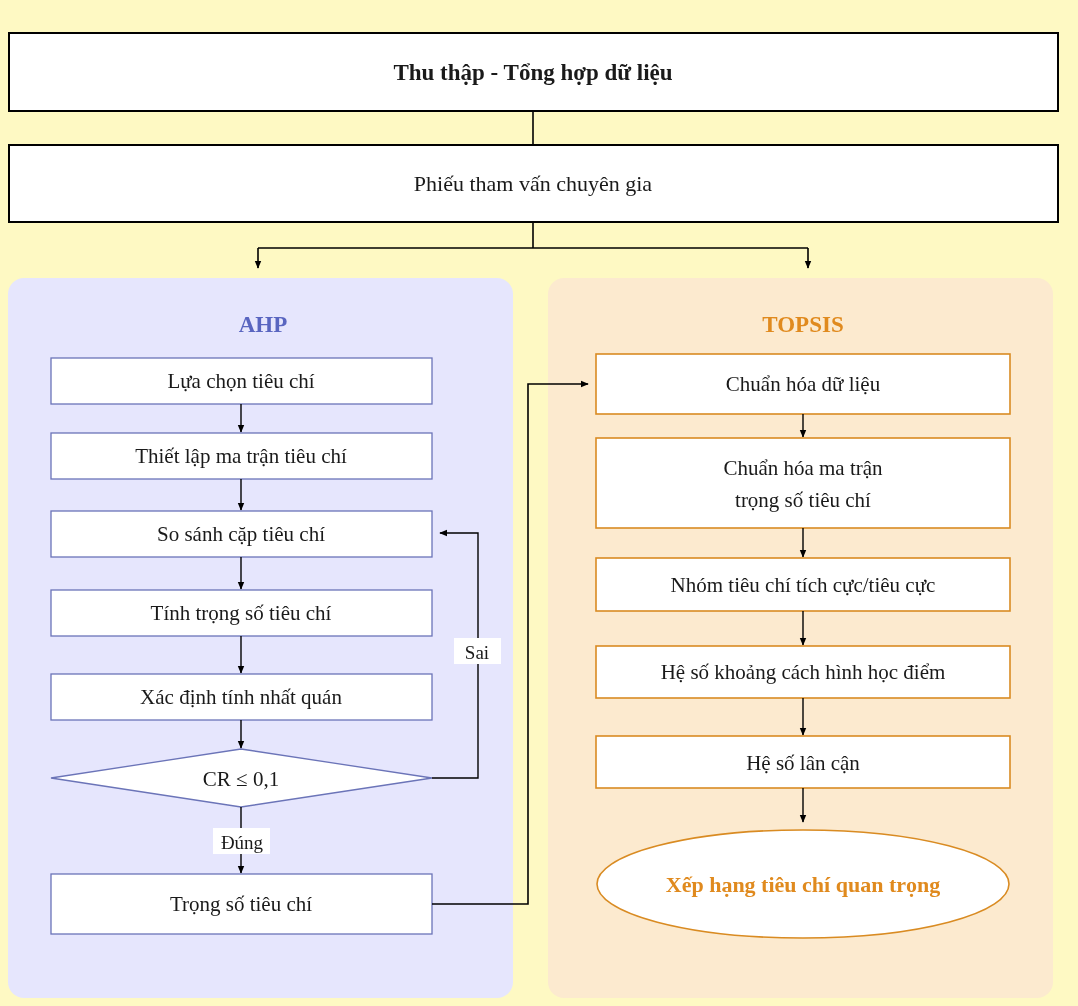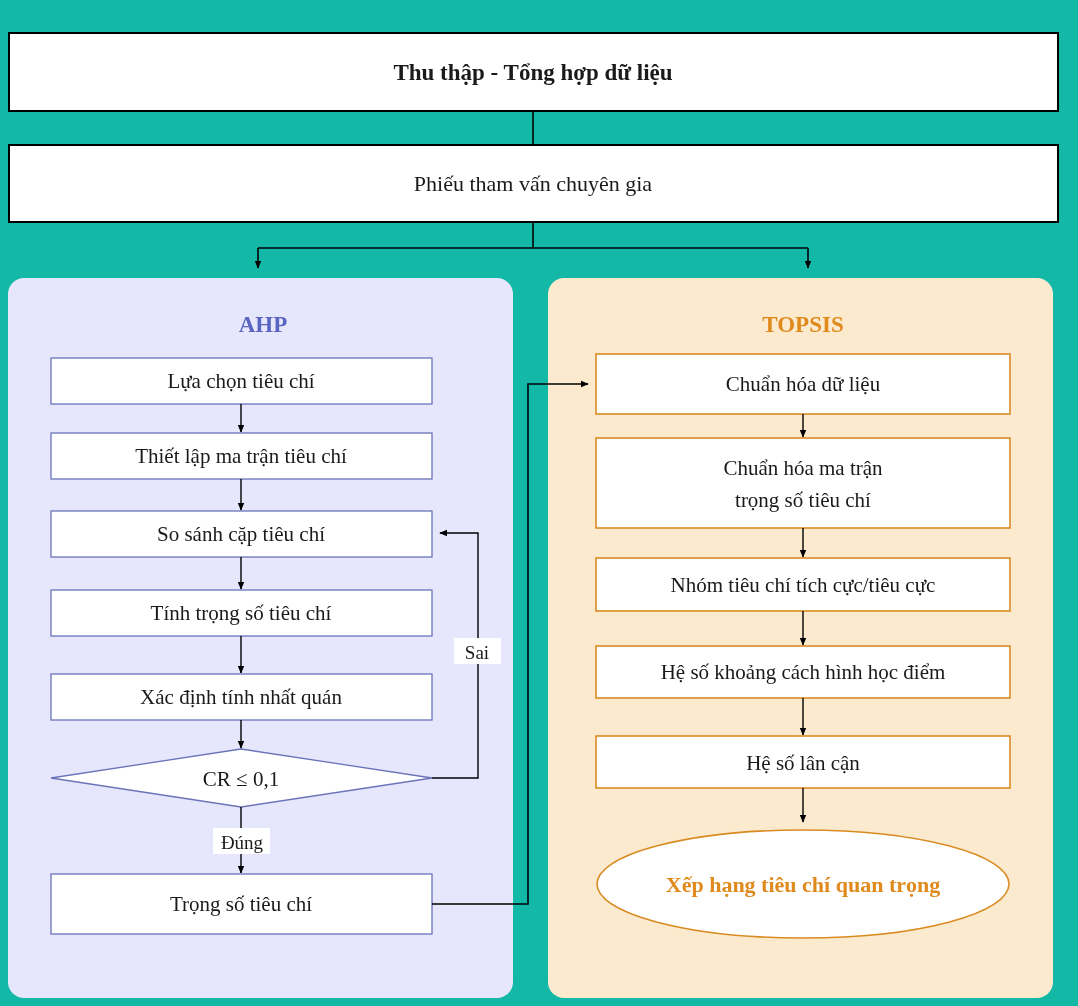--- a/index.html
+++ b/index.html
@@ -10,21 +10,21 @@
   body {
     width: 1078px;
     height: 1006px;
     font-family: "Liberation Serif", "DejaVu Serif", serif;
     overflow: hidden;
   }
   #canvas {
     position: relative;
     width: 1078px;
     height: 1006px;
-    background: #14b8a6;
+    background: #fef9c3;
   }
   svg#flow {
     position: absolute;
     top: 0;
     left: 0;
     width: 1078px;
     height: 1006px;
   }
   .panel-ahp {
     fill: #e6e6fd;

